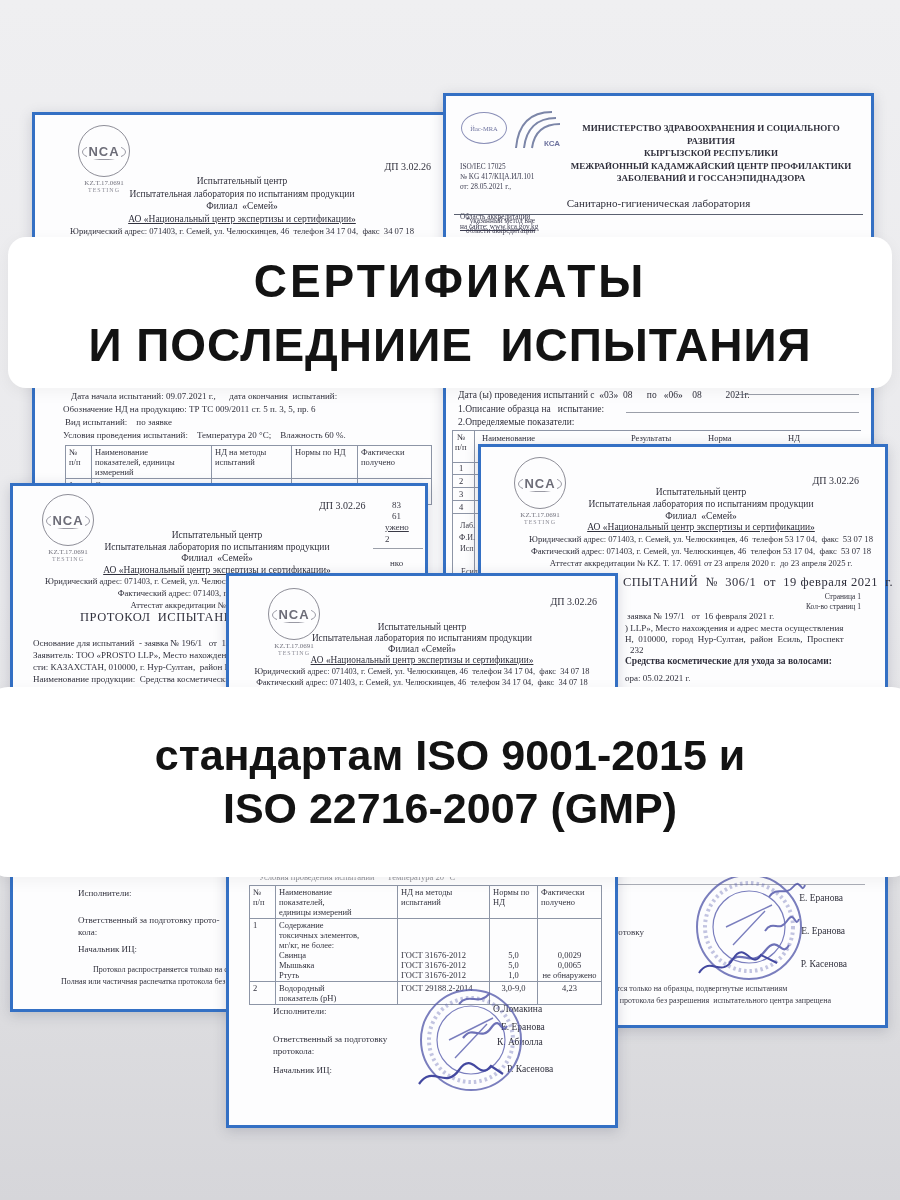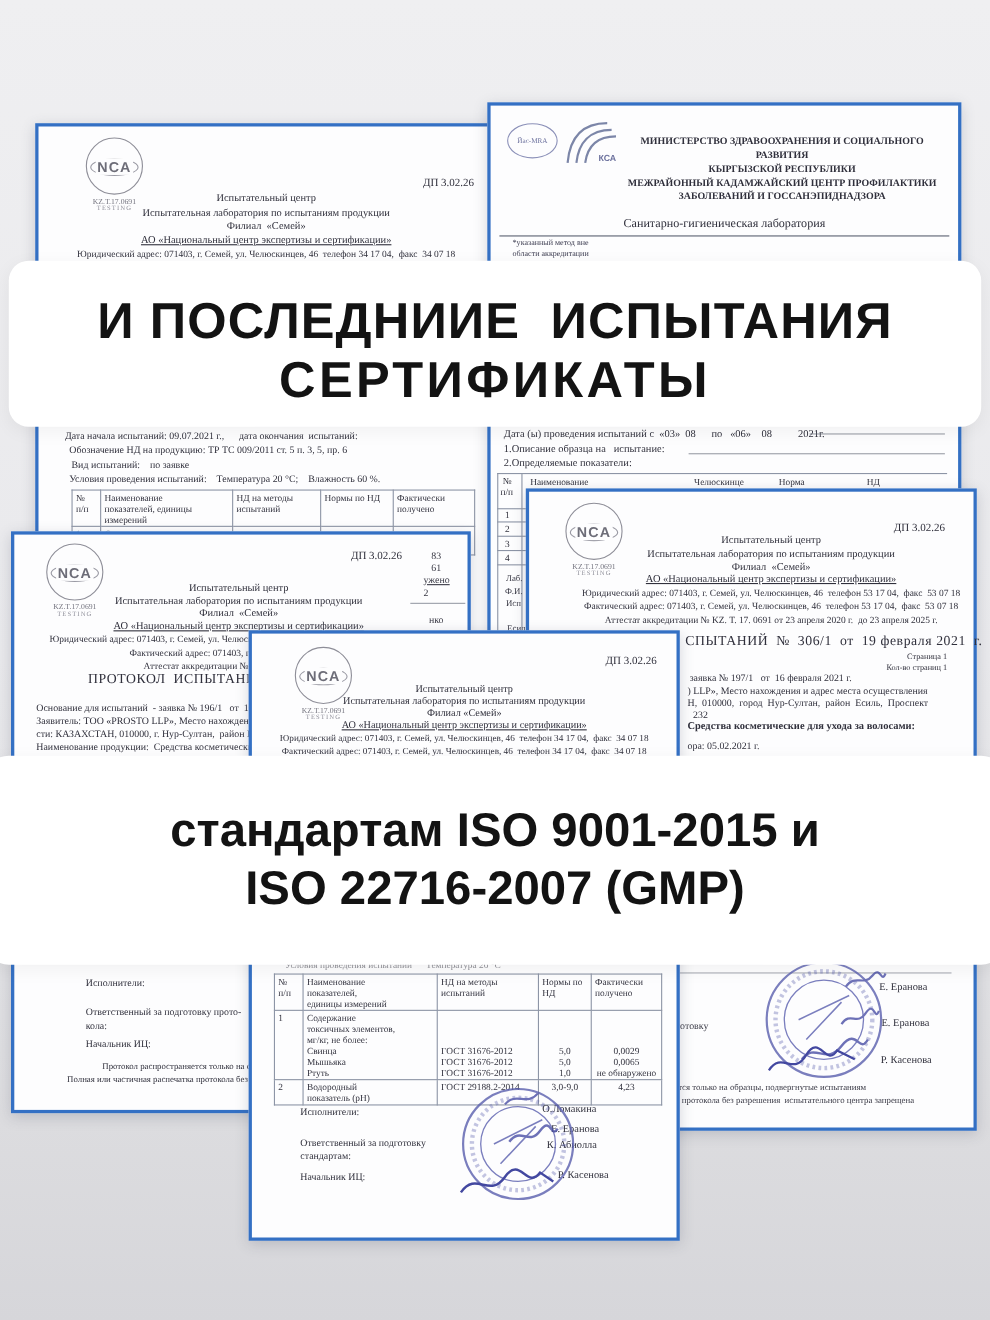--- a/index.html
+++ b/index.html
@@ -52,21 +52,21 @@
     </div>
     <span class="t" style="right:18px;top:46px;font-size:10px">ДП 3.02.26</span>
     <div class="hblock" style="left:16px;top:60px;width:382px;font-size:9.5px;line-height:12.5px">
       <div>Испытательный центр</div>
       <div>Испытательная лаборатория по испытаниям продукции</div>
       <div>Филиал  «Семей»</div>
       <div class="u">АО «Национальный центр экспертизы и сертификации»</div>
       <div style="font-size:8.6px">Юридический адрес: 071403, г. Семей, ул. Челюскинцев, 46  телефон 34 17 04,  факс  34 07 18</div>
       <div style="font-size:8.6px">Фактический адрес: 071403, г. Семей, ул. Челюскинцев, 46  телефон 34 17 04,  факс  34 07 18</div>
     </div>
-    <span class="t" style="left:24px;top:276px;font-size:9px">Дата начала испытаний: 09.07.2021 г.,      дата окончания  испытаний:</span>
+    <span class="t" style="left:36px;top:276px;font-size:9px">Дата начала испытаний: 09.07.2021 г.,      дата окончания  испытаний:</span>
     <span class="t" style="left:28px;top:289px;font-size:9px">Обозначение НД на продукцию: ТР ТС 009/2011 ст. 5 п. 3, 5, пр. 6</span>
     <span class="t" style="left:30px;top:302px;font-size:9px">Вид испытаний:    по заявке</span>
     <span class="t" style="left:28px;top:315px;font-size:9px">Условия проведения испытаний:    Температура 20 °С;    Влажность 60 %.</span>
     <table class="scan" style="position:absolute;left:30px;top:330px;width:366px">
       <colgroup>
           <col style="width:26px">
           <col style="width:120px">
           <col style="width:80px">
           <col style="width:66px">
           <col style="width:74px">
@@ -107,20 +107,24 @@
     <div style="position:absolute;left:15px;top:16px;width:44px;height:30px;border:1px solid #8b90b8;border-radius:50%;
                 display:flex;align-items:center;justify-content:center;font-size:6.5px;color:#6d729e">
         <span>Йас-MRA</span>
       </div>
     <svg style="position:absolute;left:62px;top:10px" width="54" height="48" viewBox="0 0 54 48">
       <path d="M44,6 C20,6 10,20 8,42" fill="none" stroke="#7c86a8" stroke-width="2"></path>
       <path d="M48,12 C28,12 18,24 16,42" fill="none" stroke="#7c86a8" stroke-width="2"></path>
       <path d="M52,18 C34,18 26,28 24,42" fill="none" stroke="#7c86a8" stroke-width="2"></path>
       <text x="36" y="40" font-size="8" fill="#6d729e" font-family="Liberation Sans,sans-serif" font-weight="bold">КСА</text>
     </svg>
+    <div class="t" style="left:14px;top:46px;font-size:7.3px;line-height:10px;color:#3c3c50">
+      <div>ISO/IEC 17025</div><div>№ KG 417/КЦА.ИЛ.101</div><div>от: 28.05.2021 г.,</div>
+      <div>Область аккредитации</div><div class="u">на сайте: www.kca.gov.kg</div>
+    </div>
     <div class="t" style="left:20px;top:100px;font-size:7.3px;line-height:10px;color:#3c3c50">
       <div>*указанный метод вне</div><div>области аккредитации</div>
     </div>
     <div class="hblock" style="left:115px;top:26px;width:300px;font-size:9px;font-weight:bold;line-height:12.5px">
       <div style="white-space:normal">МИНИСТЕРСТВО ЗДРАВООХРАНЕНИЯ И СОЦИАЛЬНОГО РАЗВИТИЯ</div>
       <div>КЫРГЫЗСКОЙ РЕСПУБЛИКИ</div>
       <div style="white-space:normal">МЕЖРАЙОННЫЙ КАДАМЖАЙСКИЙ ЦЕНТР ПРОФИЛАКТИКИ</div>
       <div>ЗАБОЛЕВАНИЙ И ГОССАНЭПИДНАДЗОРА</div>
     </div>
     <div class="hblock" style="left:0;top:101px;width:100%;font-size:11px">
@@ -133,21 +137,21 @@
     <div class="rule" style="left:180px;right:12px;top:316px;opacity:.6"></div>
     <span class="t" style="left:12px;top:321px;font-size:9.5px">2.Определяемые показатели:</span>
 
     <div class="rule" style="left:6px;right:10px;top:334px;background:#8d95a6"></div>
     <div class="rule" style="left:6px;width:70px;top:366px;background:#8d95a6"></div>
     <div style="position:absolute;left:6px;top:334px;width:1px;height:150px;background:#8d95a6"></div>
     <div style="position:absolute;left:28px;top:334px;width:1px;height:150px;background:#8d95a6"></div>
     <span class="t" style="left:11px;top:337px;font-size:8.5px">№</span>
     <span class="t" style="left:9px;top:347px;font-size:8.5px">п/п</span>
     <span class="t" style="left:36px;top:338px;font-size:8.5px">Наименование</span>
-    <span class="t" style="left:185px;top:338px;font-size:8.5px">Челюскинце</span>
+    <span class="t" style="left:185px;top:338px;font-size:8.5px">Результаты</span>
     <span class="t" style="left:262px;top:338px;font-size:8.5px">Норма</span>
     <span class="t" style="left:342px;top:338px;font-size:8.5px">НД</span>
     <span class="t" style="left:13px;top:368px;font-size:8.5px">1</span>
     <span class="t" style="left:13px;top:381px;font-size:8.5px">2</span>
     <span class="t" style="left:13px;top:394px;font-size:8.5px">3</span>
     <span class="t" style="left:13px;top:407px;font-size:8.5px">4</span>
     <div class="rule" style="left:6px;width:34px;top:378px;background:#8d95a6"></div>
     <div class="rule" style="left:6px;width:34px;top:391px;background:#8d95a6"></div>
     <div class="rule" style="left:6px;width:34px;top:404px;background:#8d95a6"></div>
     <div class="rule" style="left:6px;width:34px;top:417px;background:#8d95a6"></div>
@@ -330,40 +334,40 @@
         <td>ГОСТ 29188.2-2014</td>
         <td style="text-align:center">3,0-9,0</td>
         <td style="text-align:center">4,23</td>
       </tr>
     </tbody>
       </table>
     <span class="t" style="left:44px;top:430px;font-size:9px">Исполнители:</span>
     <span class="t sig-name" style="left:264px;top:428px">О.Ломакина</span>
     <span class="t sig-name" style="left:272px;top:446px">Е. Еранова</span>
     <span class="t" style="left:44px;top:458px;font-size:9px">Ответственный за подготовку</span>
-    <span class="t" style="left:44px;top:470px;font-size:9px">стандартам:</span>
+    <span class="t" style="left:44px;top:470px;font-size:9px">протокола:</span>
     <span class="t sig-name" style="left:268px;top:461px">К. Абиолла</span>
     <span class="t" style="left:44px;top:489px;font-size:9px">Начальник ИЦ:</span>
     <span class="t sig-name" style="left:278px;top:488px">Р. Касенова</span>
     <svg style="position:absolute;left:170px;top:408px" width="150" height="115" viewBox="0 0 150 115">
       <g fill="none" stroke="#5a5fae" opacity=".8">
         <circle cx="72" cy="56" r="50" stroke-width="2"></circle>
         <circle cx="72" cy="56" r="34" stroke-width="1.2"></circle>
         <circle cx="72" cy="56" r="42" stroke-width="4" stroke-dasharray="2.5 3" opacity=".45"></circle>
         <path d="M50,56 L94,34 M56,74 L88,40" stroke-width="1.4"></path>
         <path d="M60,20 C70,8 80,22 90,10" stroke-width="2" stroke="#4a4fa6"></path>
         <path d="M64,54 C74,40 82,58 92,44 S102,52 108,42" stroke-width="2.2" stroke="#4a4fa6"></path>
       </g>
       <path d="M20,100 C34,80 46,106 60,86 S80,98 92,82 L104,90" fill="none" stroke="#4348a0" stroke-width="2.2"></path>
     </svg>
   </div>
 
   <div class="banner" style="left:8px;top:237px;width:884px;height:151px">
+    <div class="l" style="font-size:46px;letter-spacing:3px">СЕРТИФИКАТЫ</div>
     <div class="l" style="font-size:46px;letter-spacing:1px;margin-top:10px">И ПОСЛЕДНИИЕ  ИСПЫТАНИЯ</div>
-    <div class="l" style="font-size:46px;letter-spacing:3px">СЕРТИФИКАТЫ</div>
   </div>
 
   <div class="banner" style="left:-14px;top:687px;width:928px;height:190px;border-radius:22px">
     <div class="l" style="font-size:43px;line-height:53px">стандартам ISO 9001-2015 и</div>
     <div class="l" style="font-size:43px;line-height:53px">ISO 22716-2007 (GMP)</div>
   </div>
 
 </div>
 
 </body></html>

